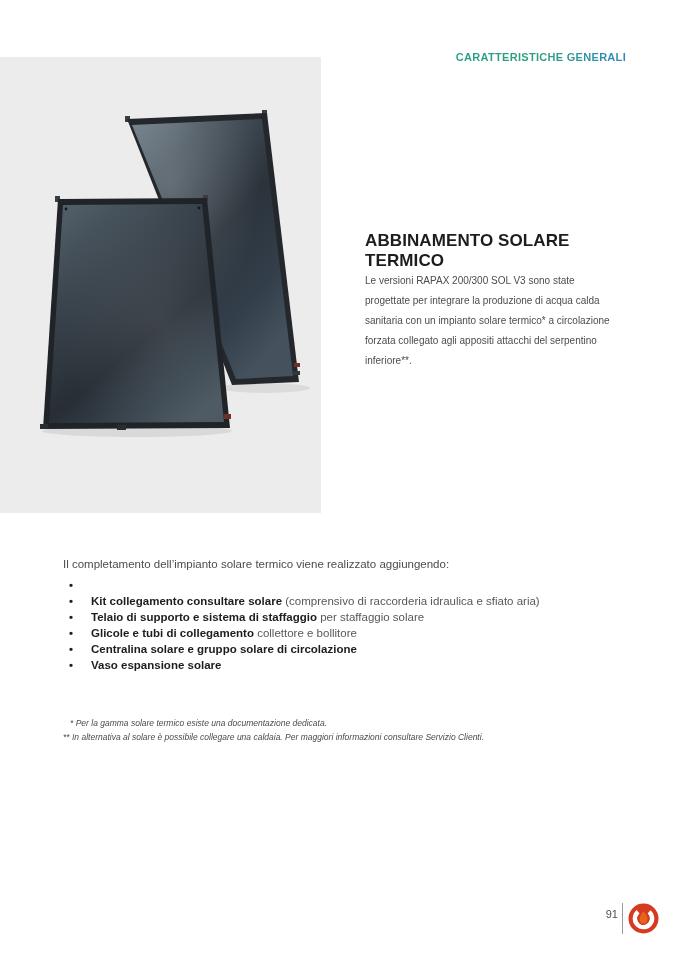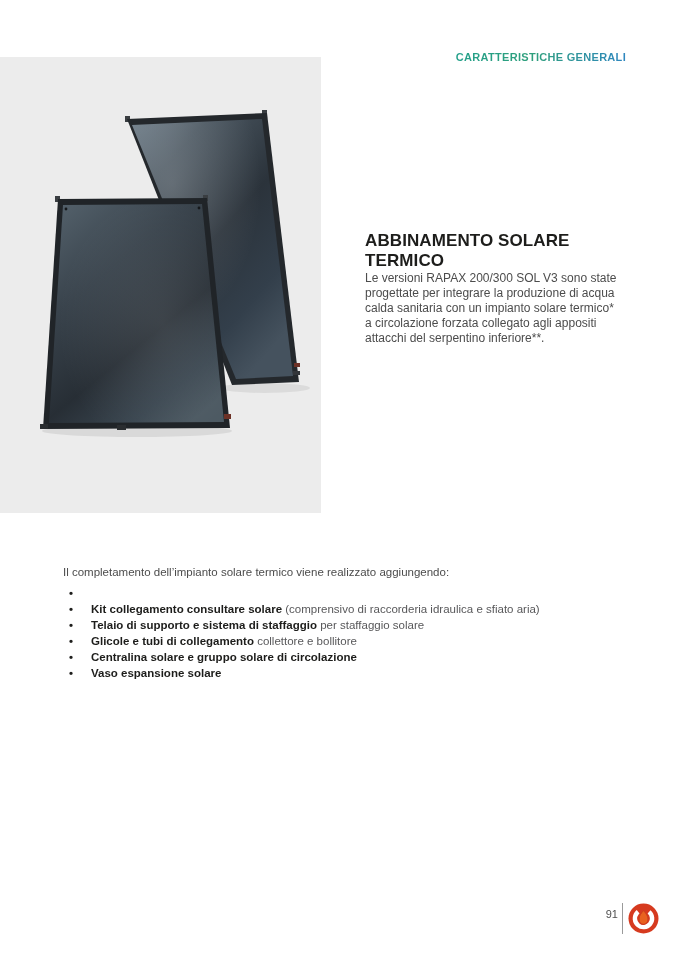--- a/index.html
+++ b/index.html
@@ -30,29 +30,29 @@
   
   .article{
     position:absolute;left:365px;top:231px;width:256px;
     color:#4c4c4c;
   }
   .article h3{
     margin:0 0 0 0;font-size:17px;font-weight:700;color:#1d1d1b;
     letter-spacing:.1px;
   }
   .article p{
-    margin:0;font-size:12px;line-height:15px;color:#4c4c4c;
+    margin:0;font-size:10px;line-height:20px;color:#4c4c4c;
   }
 
   
   .completion{
     position:absolute;left:63px;top:556px;width:585px;
     font-size:11.5px;color:#58585a;
   }
-  .completion .intro{margin:8px 0 5px 0;line-height:16px;color:#4c4c4c;}
+  .completion .intro{margin:0 0 5px 0;line-height:16px;color:#4c4c4c;}
   .completion ul{list-style:none;margin:0;padding:0;}
   .completion li{
     display:flex;align-items:baseline;line-height:16px;
   }
   .completion .dot{
     flex:0 0 22px;padding-left:6px;color:#1d1d1b;font-weight:700;
   }
   .completion .b{font-weight:700;color:#1d1d1b;white-space:pre-wrap;}
   .completion .r{color:#58585a;white-space:pre-wrap;}
 
@@ -163,20 +163,24 @@
         <span class="dot">•</span>
         <span><span class="b">Centralina solare e gruppo solare di circolazione</span><span class="r"></span></span>
       </li>
       <li>
         <span class="dot">•</span>
         <span><span class="b">Vaso espansione solare</span><span class="r"></span></span>
       </li>
     </ul>
   </div>
 
+  <div class="footnotes">
+    <div class="fn1">* Per la gamma solare termico esiste una documentazione dedicata.</div>
+    <div class="fn2">** In alternativa al solare è possibile collegare una caldaia. Per maggiori informazioni consultare Servizio Clienti.</div>
+  </div>
 
   <div class="page-number">91</div>
   <div class="footer-divider"></div>
 
   <div class="brand-logo">
     <svg viewBox="0 0 31 31" aria-hidden="true">
       <circle cx="15.5" cy="15.5" r="15" fill="#d63a1f"></circle>
       <circle cx="15.5" cy="15.5" r="8.6" fill="none" stroke="#ffffff" stroke-width="4.4" stroke-dasharray="42 12.05" transform="rotate(-50 15.5 15.5)"></circle>
       <path d="M15.5,7.6 C17.6,10.2 19.9,12.6 19.9,16.1 C19.9,19.3 18,21.3 15.5,21.3
                C13,21.3 11.1,19.3 11.1,16.1 C11.1,12.6 13.4,10.2 15.5,7.6 Z" fill="#e8611f" stroke="#c53a1d" stroke-width="0.7"></path>

